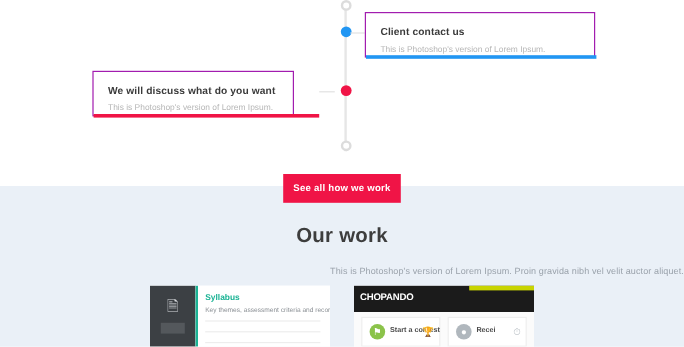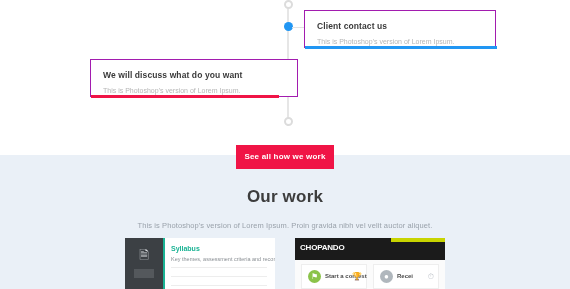--- a/index.html
+++ b/index.html
@@ -51,21 +51,21 @@
   .connector.right { left: 292px; top: 26.5px; width: 12px; }
   .connector.left  { left: 266px; top: 75.5px; width: 13px; }
 
   .card {
     position: absolute;
     background: #ffffff;
     border: 1px solid #a21caf;
     padding: 10px 12px 0 12px;
   }
   .card-right { left: 304px; top: 10px; width: 192px; height: 38px; }
-  .card-left  { left: 90px; top: 59px; width: 208px; height: 38px; }
+  .card-left  { left: 77px; top: 59px; width: 168px; height: 38px; }
 
   .card-title {
     font-size: 8.5px;
     font-weight: bold;
     color: #3a3a3a;
     letter-spacing: 0.1px;
     line-height: 11px;
   }
   .card-text {
     font-size: 7px;
@@ -114,21 +114,21 @@
   .work-title {
     margin-top: 32px;
     text-align: center;
     font-size: 17px;
     font-weight: bold;
     color: #3d3d3d;
     letter-spacing: 0.2px;
   }
   .work-sub {
     margin-top: 14px;
-    text-align: center;
+    text-align: right;
     font-size: 7.5px;
     color: #9aa2ab;
     letter-spacing: 0.1px;
   }
 
   .thumbs {
     position: absolute;
     left: 0; top: 83px;
     width: 570px;
     height: 51px;

